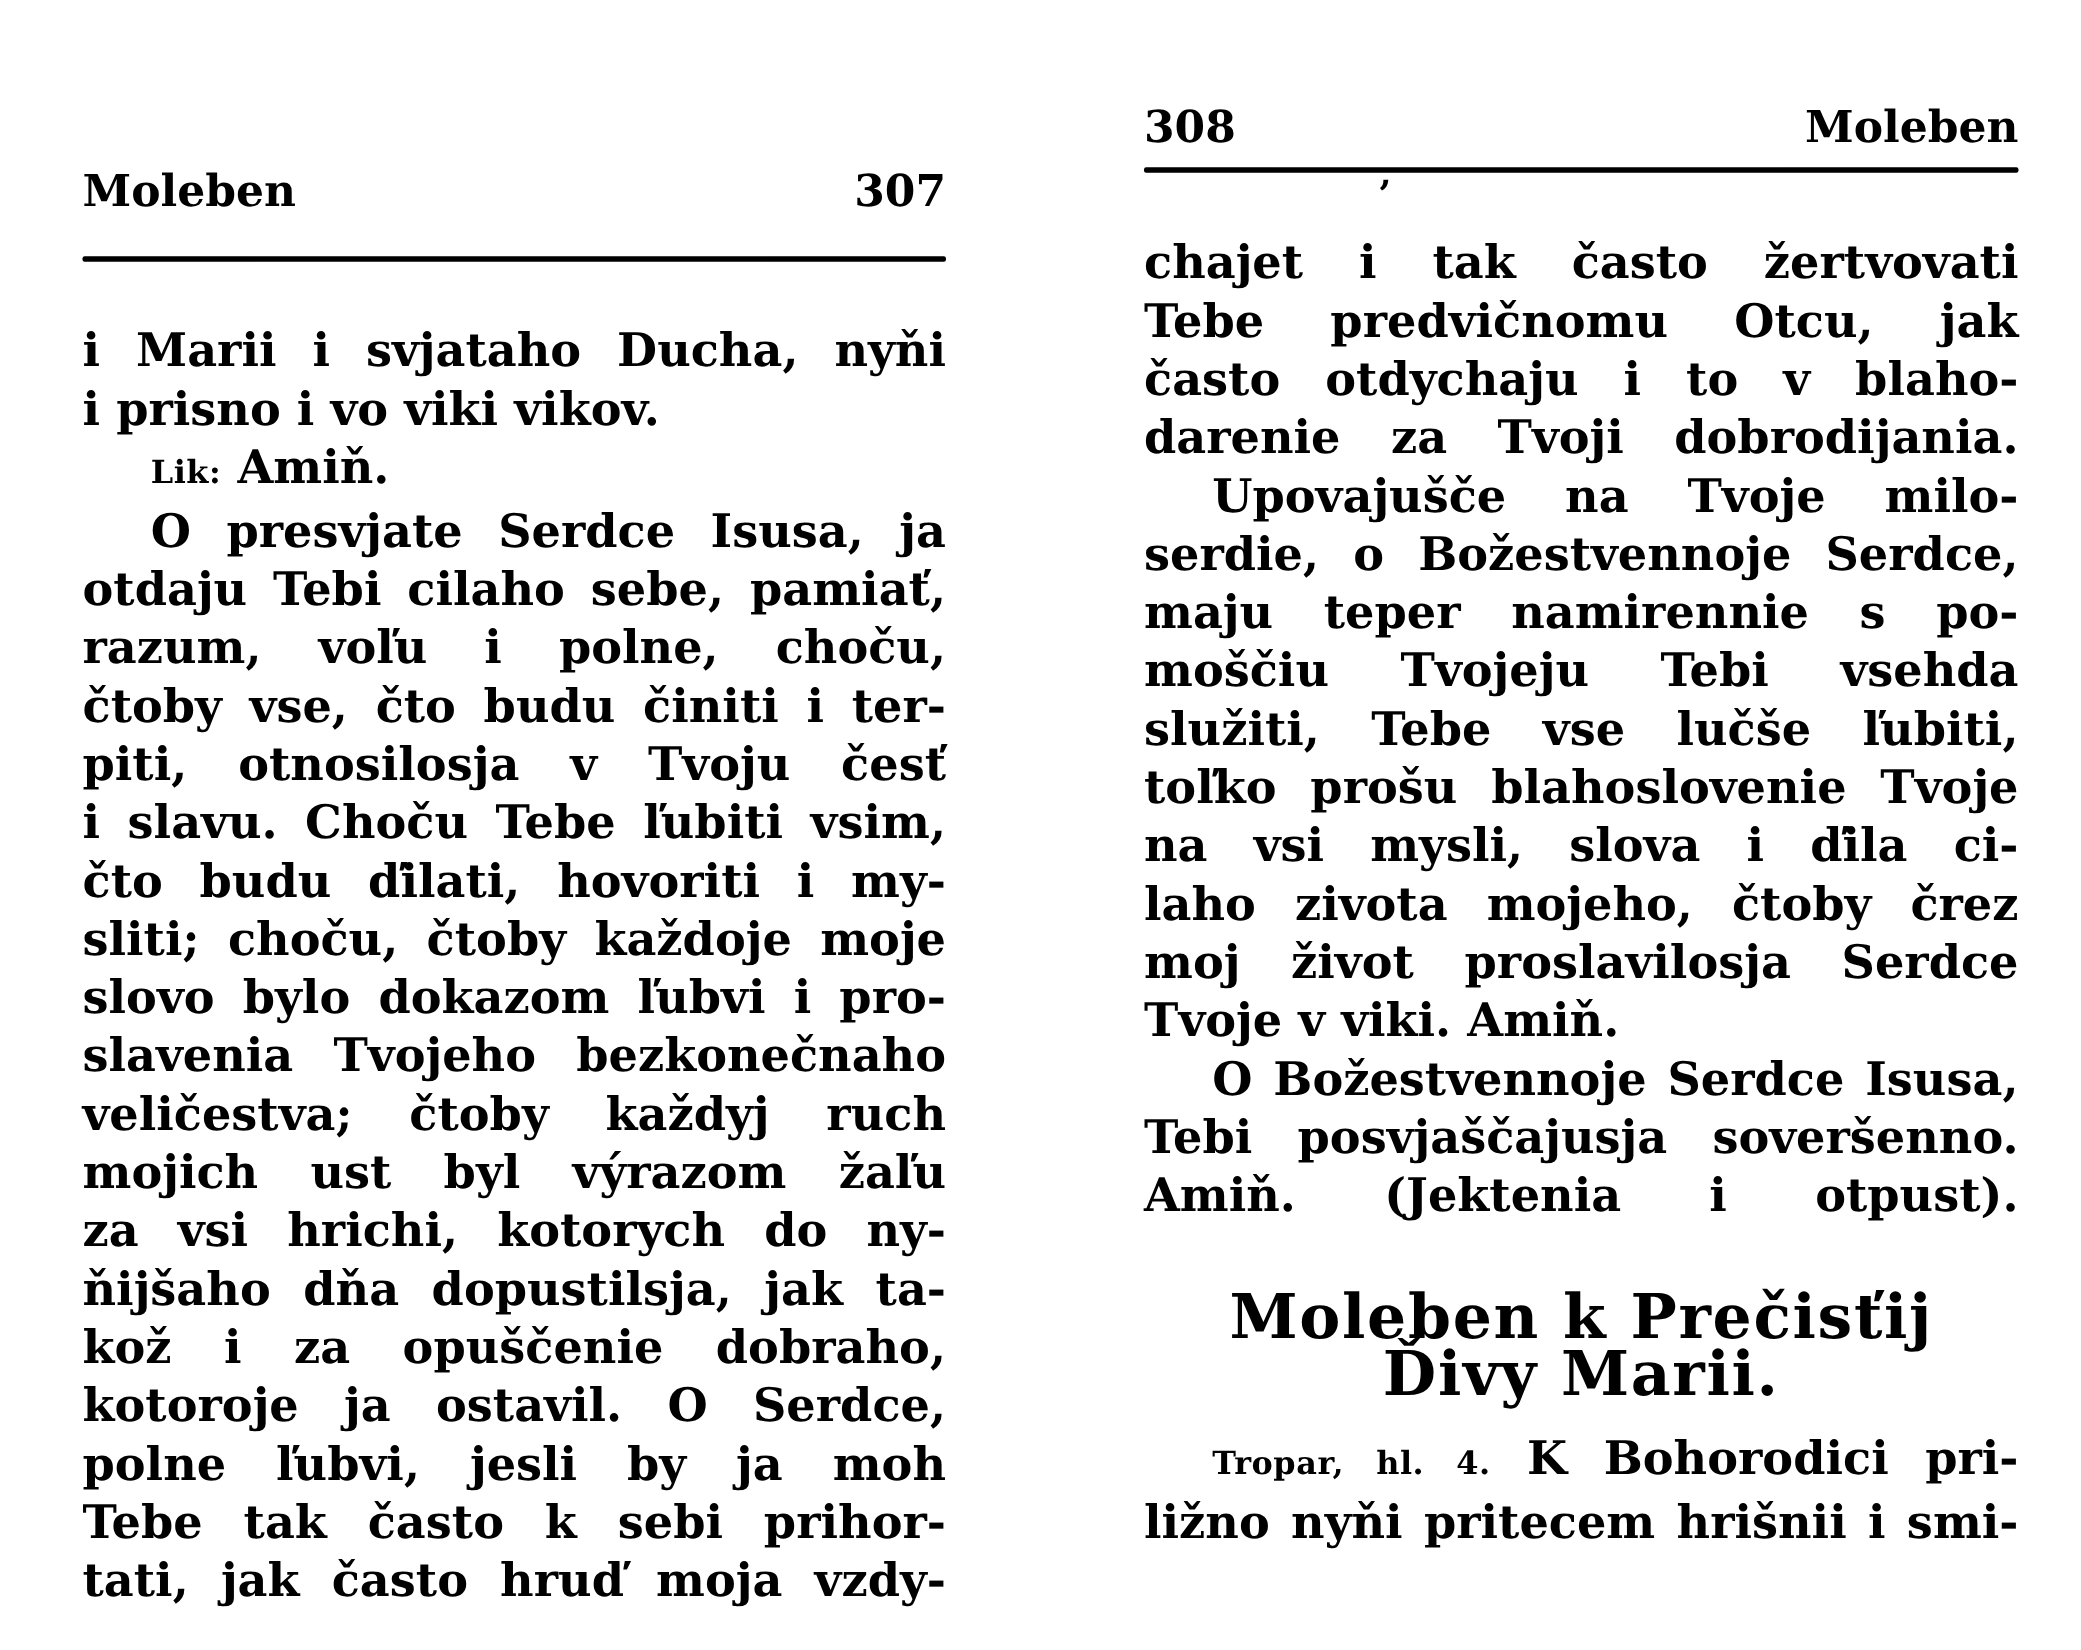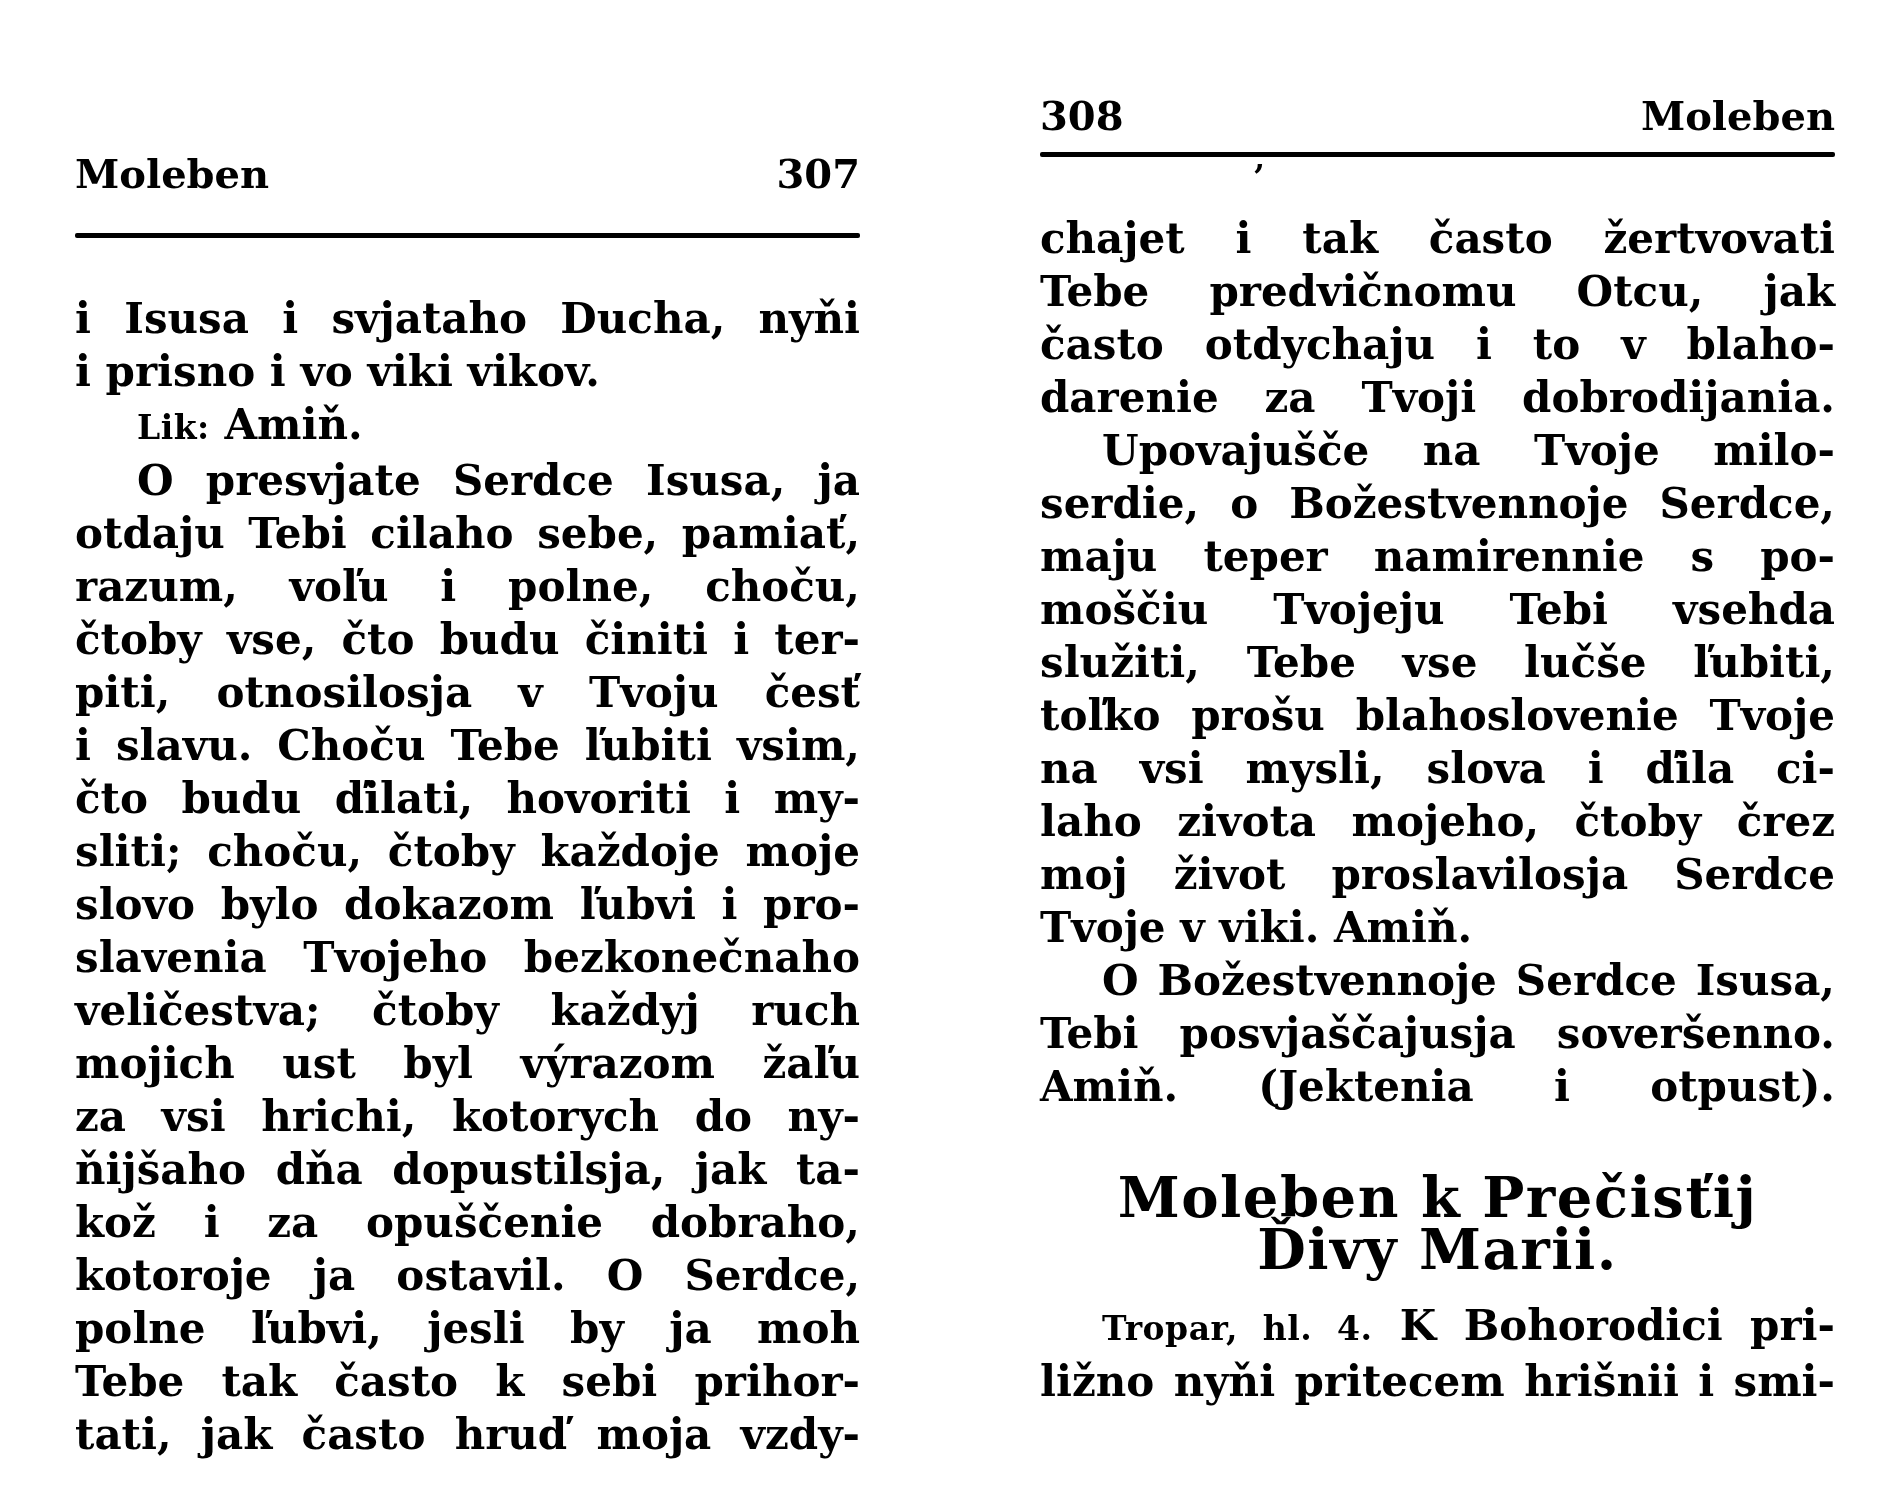--- a/index.html
+++ b/index.html
@@ -48,21 +48,21 @@
     font-weight: bold;
   }
 
   .body-text { font-size: 42px; line-height: 53px; }
   .col.left  .body-text { margin-top: 54px; }
   .col.right .body-text { margin-top: 55px; }
 
   .line { white-space: normal; }
   .line.justify { text-align: justify; text-align-last: justify; }
   .line.indent  { padding-left: 62px; }
-  .line .pre-small { font-size: 33px; letter-spacing: 0.5px; }
+  .line .pre-small { font-size: 29px; letter-spacing: 0.5px; }
 
   .section-heading {
     margin-top: 58px;
     text-align: center;
     font-size: 56px;
     line-height: 52px;
     font-weight: bold;
     letter-spacing: 1.5px;
   }
   .tropar-text { margin-top: 24px; font-size: 42px; line-height: 53px; }
@@ -72,21 +72,21 @@
 
 <div class="spread">
 
   <section class="col left">
     <header class="running-head">
       <span>Moleben</span>
       <span>307</span>
     </header>
     <div class="rule"></div>
     <div class="body-text">
-        <div class="line justify">i Isusa i svjataho Ducha, nyňi</div>
+        <div class="line justify">i Marii i svjataho Ducha, nyňi</div>
         <div class="line">i prisno i vo viki vikov.</div>
         <div class="line indent"><span class="pre-small">Lik:</span> Amiň.</div>
         <div class="line justify indent">O presvjate Serdce Isusa, ja</div>
         <div class="line justify">otdaju Tebi cilaho sebe, pamiať,</div>
         <div class="line justify">razum, voľu i polne, choču,</div>
         <div class="line justify">čtoby vse, čto budu činiti i ter-</div>
         <div class="line justify">piti, otnosilosja v Tvoju česť</div>
         <div class="line justify">i slavu. Choču Tebe ľubiti vsim,</div>
         <div class="line justify">čto budu ďilati, hovoriti i my-</div>
         <div class="line justify">sliti; choču, čtoby každoje moje</div>

